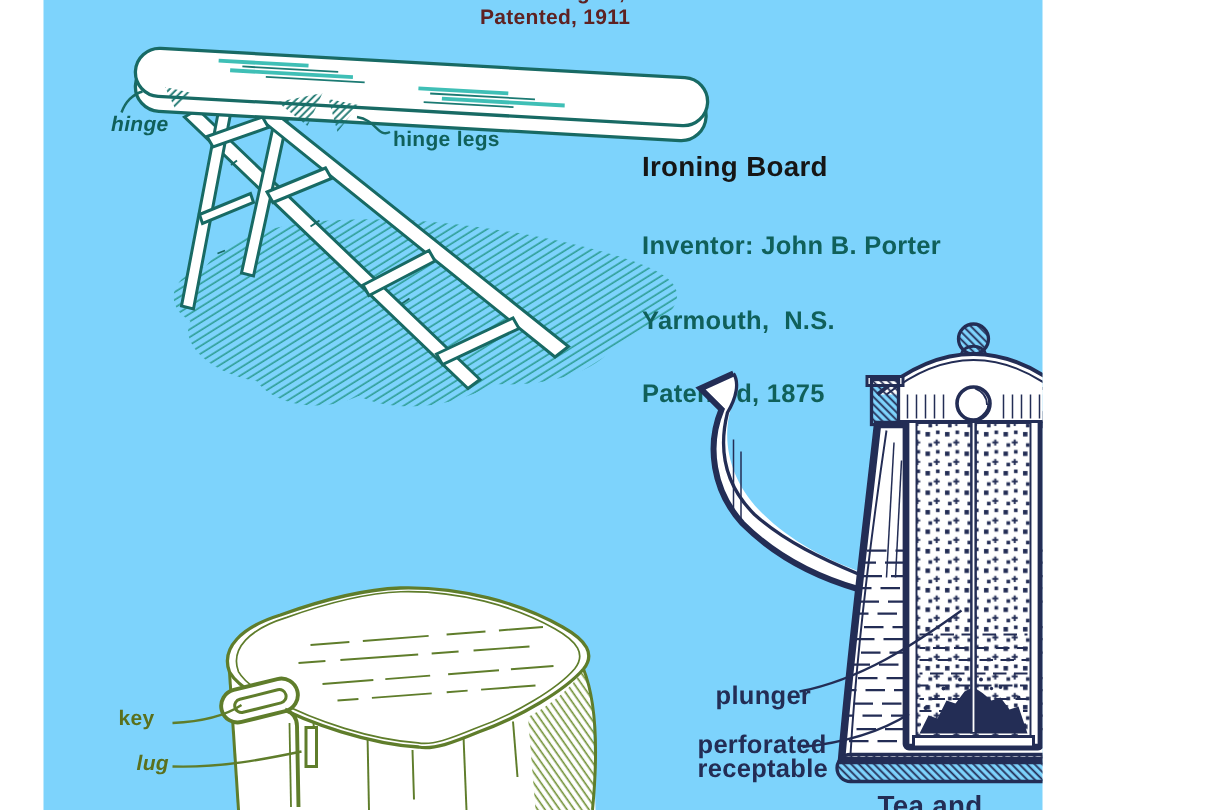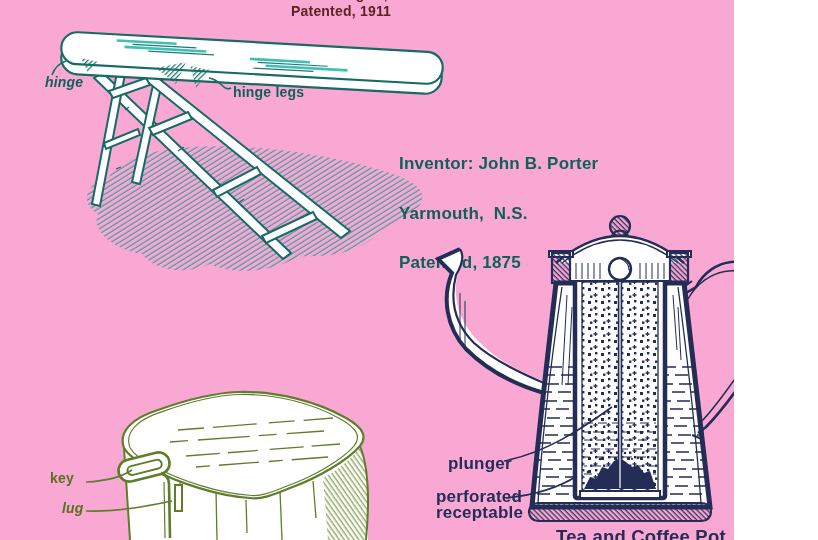--- a/index.html
+++ b/index.html
@@ -1,19 +1,20 @@
 <!DOCTYPE html>
 <html><head>
 <meta charset="utf-8">
 <style>
   html,body{margin:0;padding:0;}
   body{font-family:"Liberation Sans", sans-serif;}
   #canvas{
-    position:relative;width:734px;height:540px;background:#f9a8d4;
+    position:relative;width:666px;height:540px;background:#7dd3fc;
     overflow:hidden;
+    margin-left:29px;
   }
   .abs{position:absolute;}
   .lbl{font-weight:bold;letter-spacing:.2px;line-height:1.15;}
   .teal{color:#10605a;}
   .navy{color:#232d55;}
   .olive{color:#5a701d;}
   .maroon{color:#5e2222;}
   .black{color:#161616;}
   .sz14{font-size:14px;}
   .sz13{font-size:17px;}
@@ -87,20 +88,21 @@
     <polygon points="128,46 158,40 148,62" fill="url(#tealDense)"></polygon>
     <polygon points="162,44 182,48 168,66" fill="url(#tealDense)"></polygon>
 
     <path d="M24,53 Q28,42 38,39" fill="none" stroke="#186a64" stroke-width="1.6"></path>
     <path d="M203,66 C195,70 194,58 181,56" fill="none" stroke="#186a64" stroke-width="1.6"></path>
   </svg>
 
   <div class="abs lbl sz14 teal" style="left:45px;top:74px;font-style:italic;">hinge</div>
   <div class="abs lbl sz14 teal" style="left:233px;top:84px;">hinge legs</div>
 
+  <div class="abs lbl sz18 black" style="left:399px;top:100px;">Ironing Board</div>
   <div class="abs lbl sz13 teal pre" style="left:399px;top:123px;line-height:16.5px;">
     <div>Inventor: John B. Porter</div>
     <div>Yarmouth,  N.S.</div>
     <div>Patented, 1875</div>
   </div>
 
   <svg class="abs" style="left:430px;top:195px;" width="388" height="345" viewBox="0 0 388 345">
     <defs>
       <pattern id="navyHatch" width="3.6" height="3.6" patternUnits="userSpaceOnUse" patternTransform="rotate(45)">
         <line x1="0" y1="1.6" x2="3.6" y2="1.6" stroke="#232d55" stroke-width="1.2"></line>

